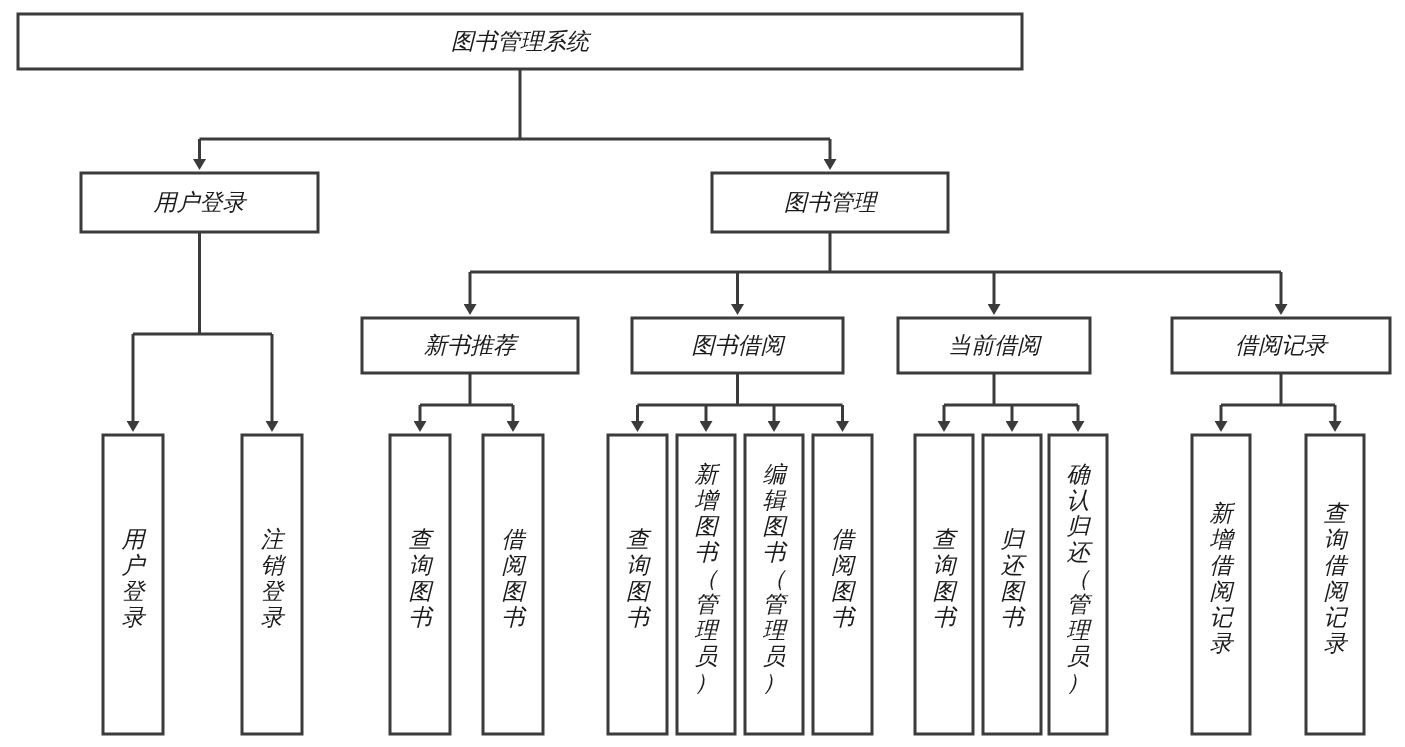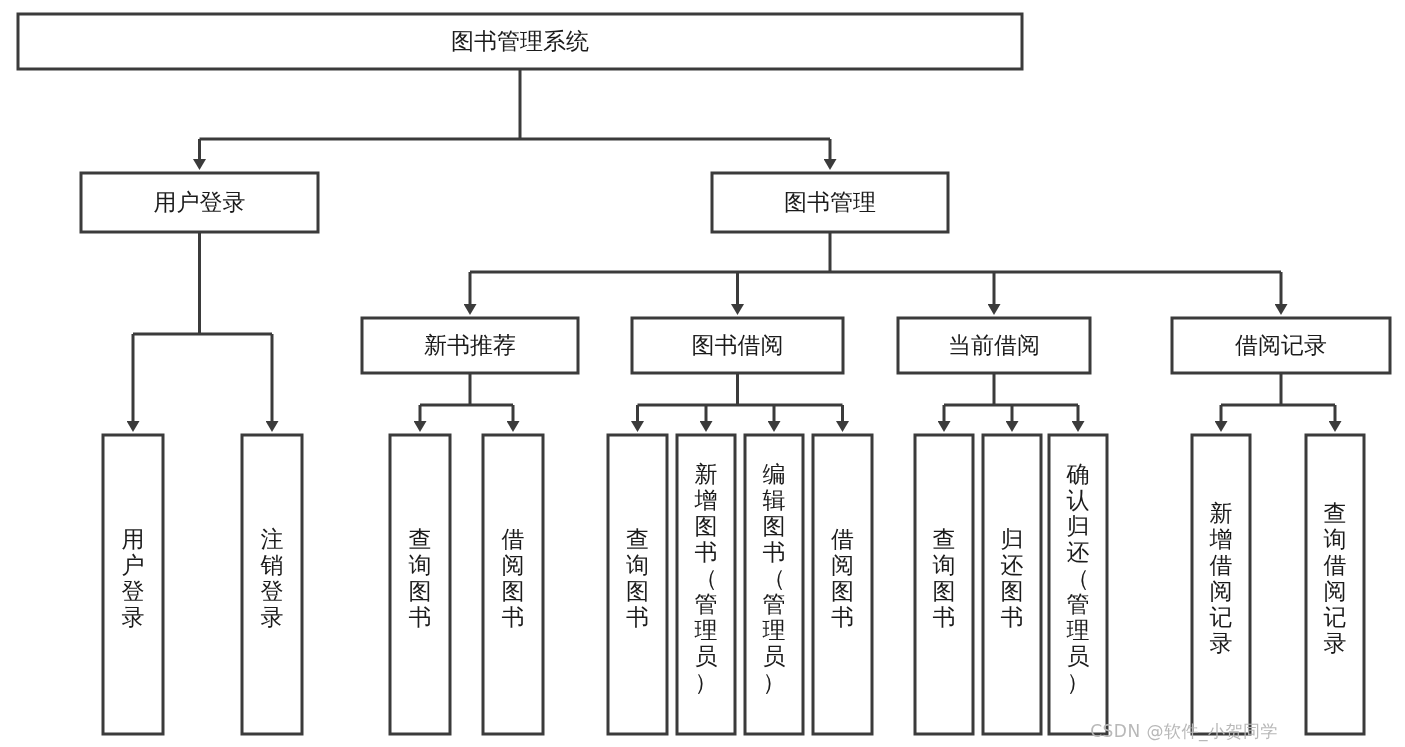--- a/index.html
+++ b/index.html
@@ -12,20 +12,21 @@
     width: 1405px;
     height: 747px;
     font-family: "DejaVu Sans", "Liberation Sans", sans-serif;
     overflow: hidden;
     position: relative;
   }
   #diagram-root {
     position: relative;
     width: 1286px;
     height: 747px;
+    font-style: italic;
   }
   svg.diagram-canvas {
     position: absolute;
     top: 0;
     left: 0;
     width: 1405px;
     height: 747px;
   }
   .node-box {
     fill: #ffffff;
@@ -185,14 +186,13 @@
           <rect x="1192" y="435" width="58" height="299" class="node-box"></rect>
           <text x="1221" y="520.5" class="node-label-vertical"><tspan x="1221" dy="0">新</tspan><tspan x="1221" dy="26">增</tspan><tspan x="1221" dy="26">借</tspan><tspan x="1221" dy="26">阅</tspan><tspan x="1221" dy="26">记</tspan><tspan x="1221" dy="26">录</tspan></text>
         </g>
         <g>
           <rect x="1306" y="435" width="58" height="299" class="node-box"></rect>
           <text x="1335" y="520.5" class="node-label-vertical"><tspan x="1335" dy="0">查</tspan><tspan x="1335" dy="26">询</tspan><tspan x="1335" dy="26">借</tspan><tspan x="1335" dy="26">阅</tspan><tspan x="1335" dy="26">记</tspan><tspan x="1335" dy="26">录</tspan></text>
         </g>
       </g>
   </svg>
 
-  <div class="watermark">CSDN @软件_小贺同学</div>
 </div>
 
 </body></html>

